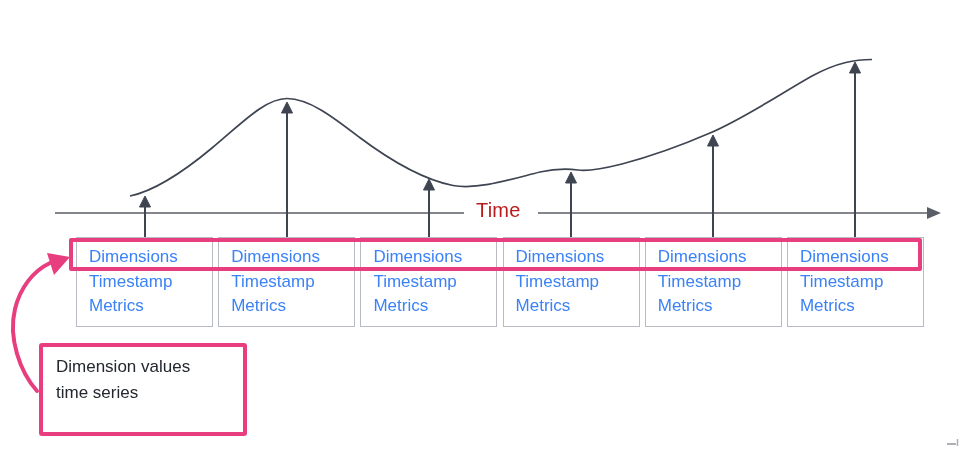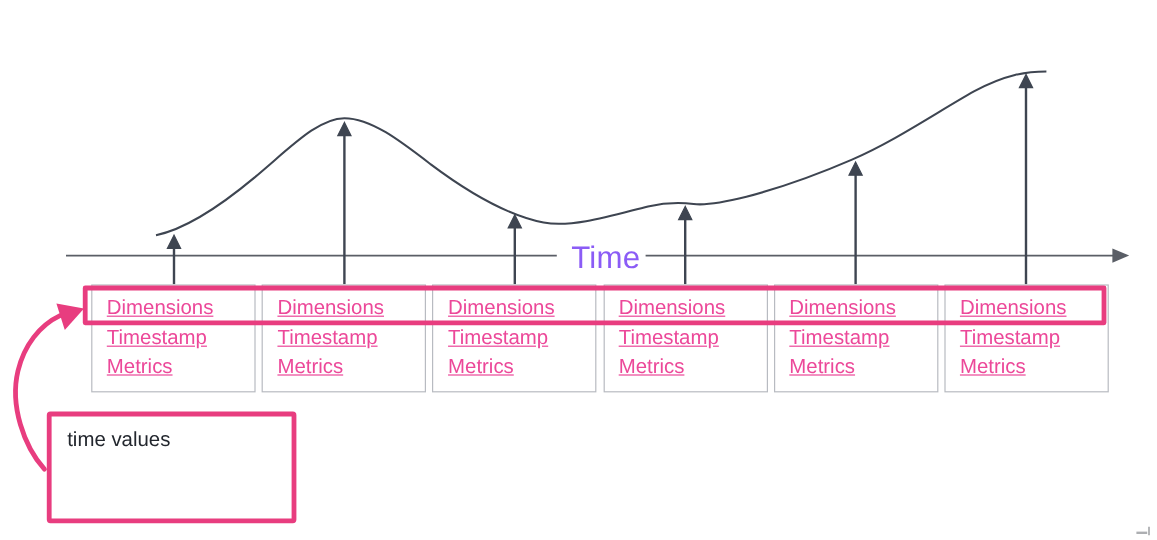--- a/index.html
+++ b/index.html
@@ -17,44 +17,43 @@
   .diagram-svg {
     position: absolute;
     left: 0; top: 0;
     width: 964px; height: 450px;
   }
 
   .time-label {
     position: absolute;
     left: 476px;
     top: 199px;
-    font-size: 26px;
-    color: #8b5cf6;
+    font-size: 20px;
+    color: #b91c1c;
     letter-spacing: 0.2px;
   }
 
   .records-row {
     position: absolute;
     left: 76px;
     top: 237px;
     display: flex;
   }
 
   .record-box {
     width: 137px;
     height: 90px;
     margin-right: 5.2px;
     background: #ffffff;
     border: 1px solid #B8BBC1;
     padding: 7px 6px 0 12px;
     font-size: 17px;
     line-height: 24.5px;
-    color: #ec4899;
+    color: #3b82f6;
     white-space: nowrap;
-    text-decoration: underline;
   }
 
   .dims-highlight {
     position: absolute;
     left: 69px;
     top: 238px;
     width: 853px;
     height: 33px;
     border: 4px solid #E83D7F;
     border-radius: 2px;
@@ -172,16 +171,17 @@
     <div class="record-box">
       <div>Dimensions</div>
       <div>Timestamp</div>
       <div>Metrics</div>
     </div>
   </div>
 
   <div class="dims-highlight"></div>
 
   <div class="callout">
-    <span class="line">time values</span>
+    <span class="line">Dimension values</span>
+    <span class="line">time series</span>
   </div>
 
 </div>
 
 </body></html>

